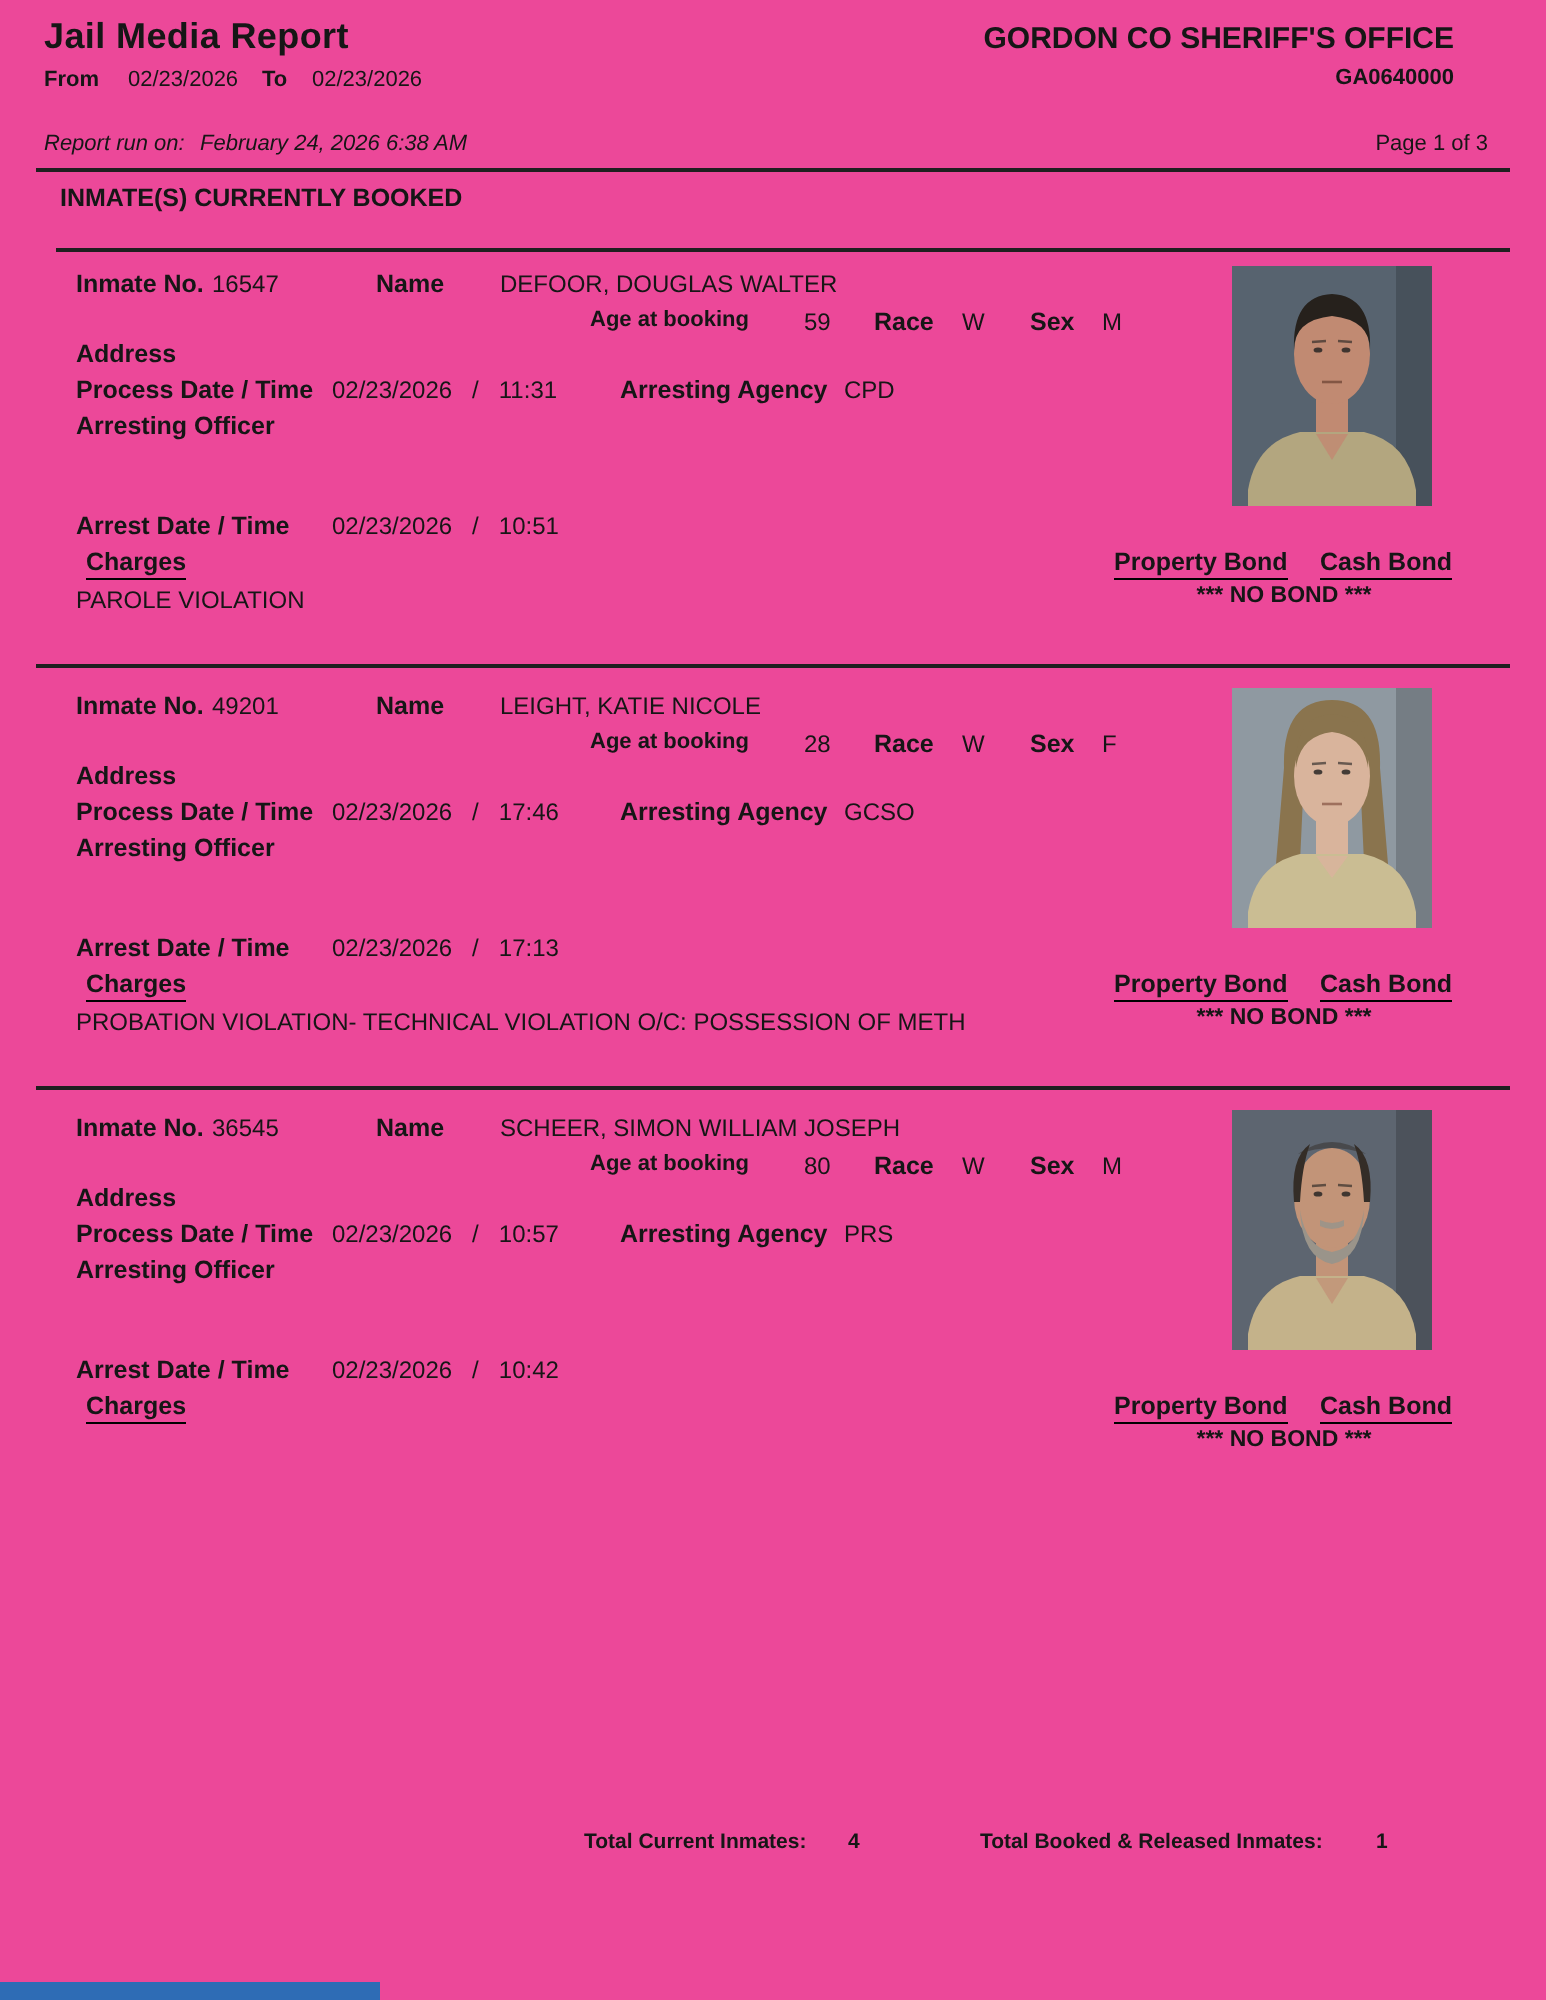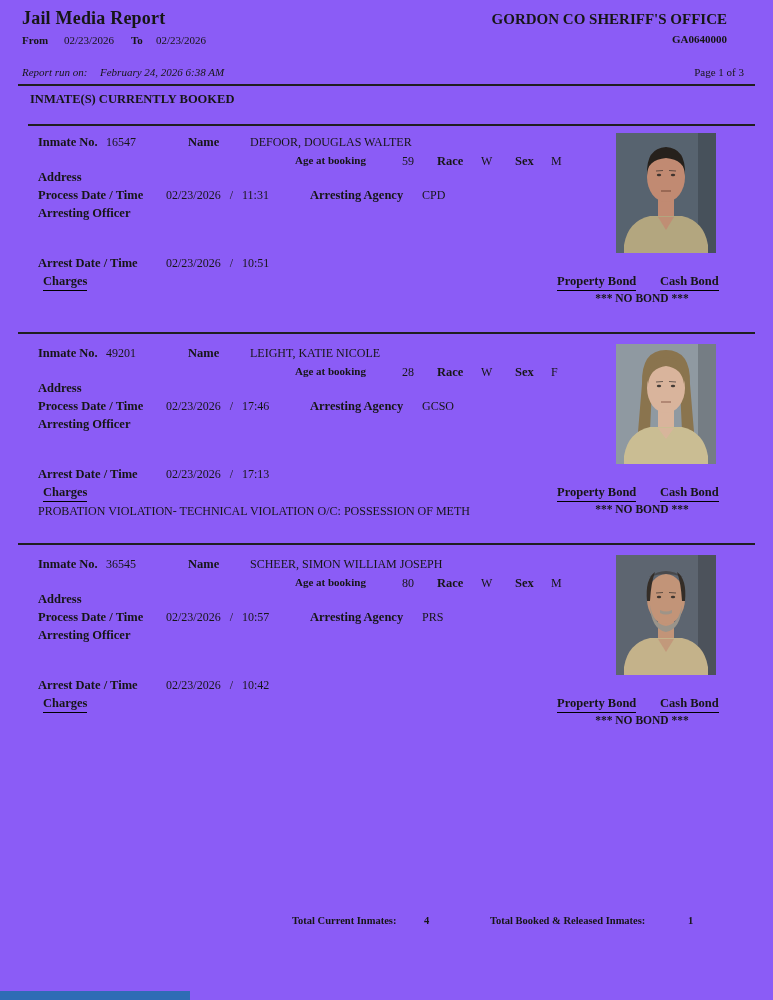--- a/index.html
+++ b/index.html
@@ -1,17 +1,17 @@
 <!DOCTYPE html>
 <html><head>
 <meta charset="utf-8">
 <style>
   html,body{margin:0;padding:0;background:#fff;}
-  .page{position:relative;width:773px;height:1000px;background:#8b5cf6;color:#161616;
-        font-family:Liberation Serif, serif;overflow:hidden;}
+  .page{position:relative;width:773px;height:1000px;background:#ec4899;color:#161616;
+        font-family:Liberation Sans, sans-serif;overflow:hidden;}
   .abs{position:absolute;}
   .it{font-style:italic;}
   
   .report-title{left:22px;top:8px;font-size:18px;font-weight:700;letter-spacing:.2px;}
   .office{right:46px;top:11px;font-size:15px;font-weight:700;}
   .lbl-from{left:22px;top:34px;font-size:11px;font-weight:700;}
   .val-from{left:64px;top:34px;font-size:11px;}
   .lbl-to{left:131px;top:34px;font-size:11px;font-weight:700;}
   .val-to{left:156px;top:34px;font-size:11px;}
   .ga{right:46px;top:33px;font-size:11px;font-weight:700;}
@@ -110,20 +110,21 @@
     <div class="row r6">
       <span class="l p-arl">Arrest Date / Time</span>
       <span class="v p-arv">02/23/2026   /   10:51</span>
     </div>
     <div class="row r7">
       <span class="l p-chl">Charges</span>
       <span class="l p-pbl">Property Bond</span>
       <span class="l p-cbl">Cash Bond</span>
     </div>
     <div class="row r8">
+      <span class="v p-chv">PAROLE VIOLATION</span>
       <span class="p-nb abs" style="top:0">*** NO BOND ***</span>
     </div>
     <svg class="photo" viewBox="0 0 100 120" preserveAspectRatio="none">
       <rect x="0" y="0" width="100" height="120" fill="#57636f"></rect>
       <rect x="82" y="0" width="18" height="120" fill="#000" opacity="0.18"></rect>
       <rect x="42" y="58" width="16" height="30" fill="#c18a72"></rect>
       <path d="M8,120 L8,112 Q12,88 34,83 L66,83 Q88,88 92,112 L92,120 Z" fill="#b3a67f"></path>
       <path d="M42,84 L58,84 L50,97 Z" opacity="0.85" fill="#c18a72"></path>
       <ellipse cx="50" cy="44" rx="19" ry="25" fill="#c18a72"></ellipse>
       <path d="M31,42 Q30,15 50,14 Q70,15 69,42 Q69,27 50,25 Q31,27 31,42 Z" fill="#26211c"></path>

